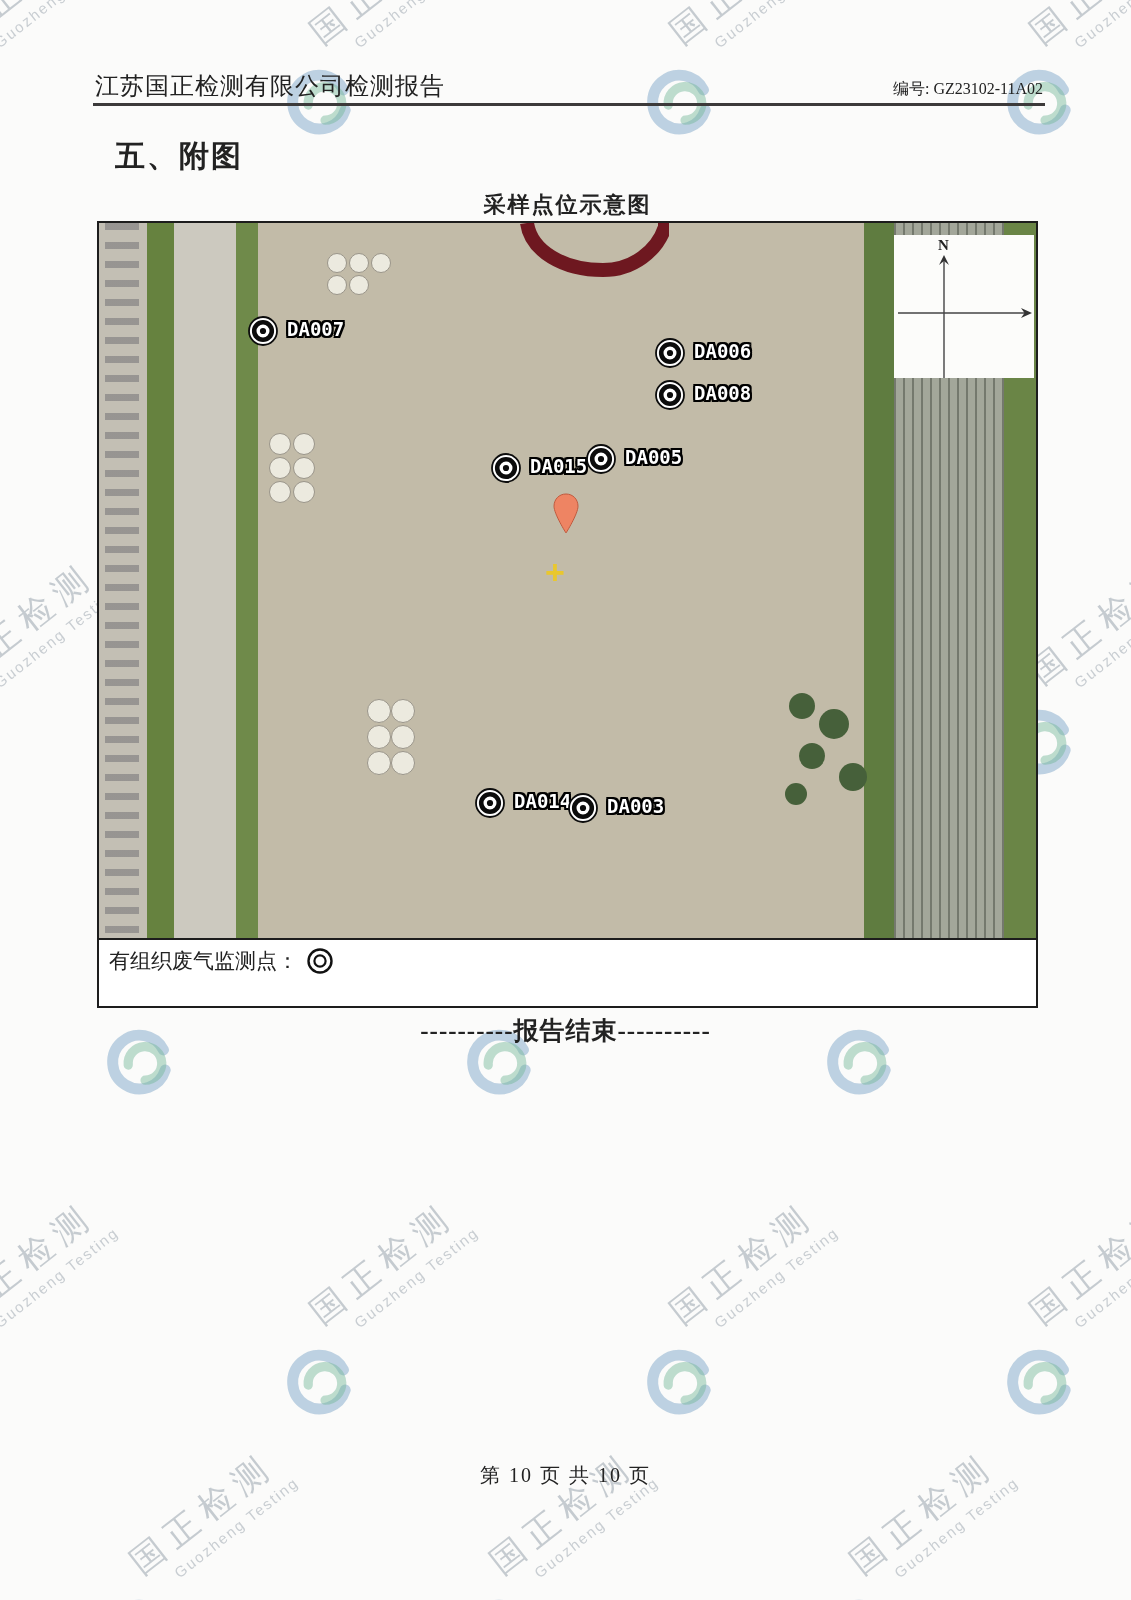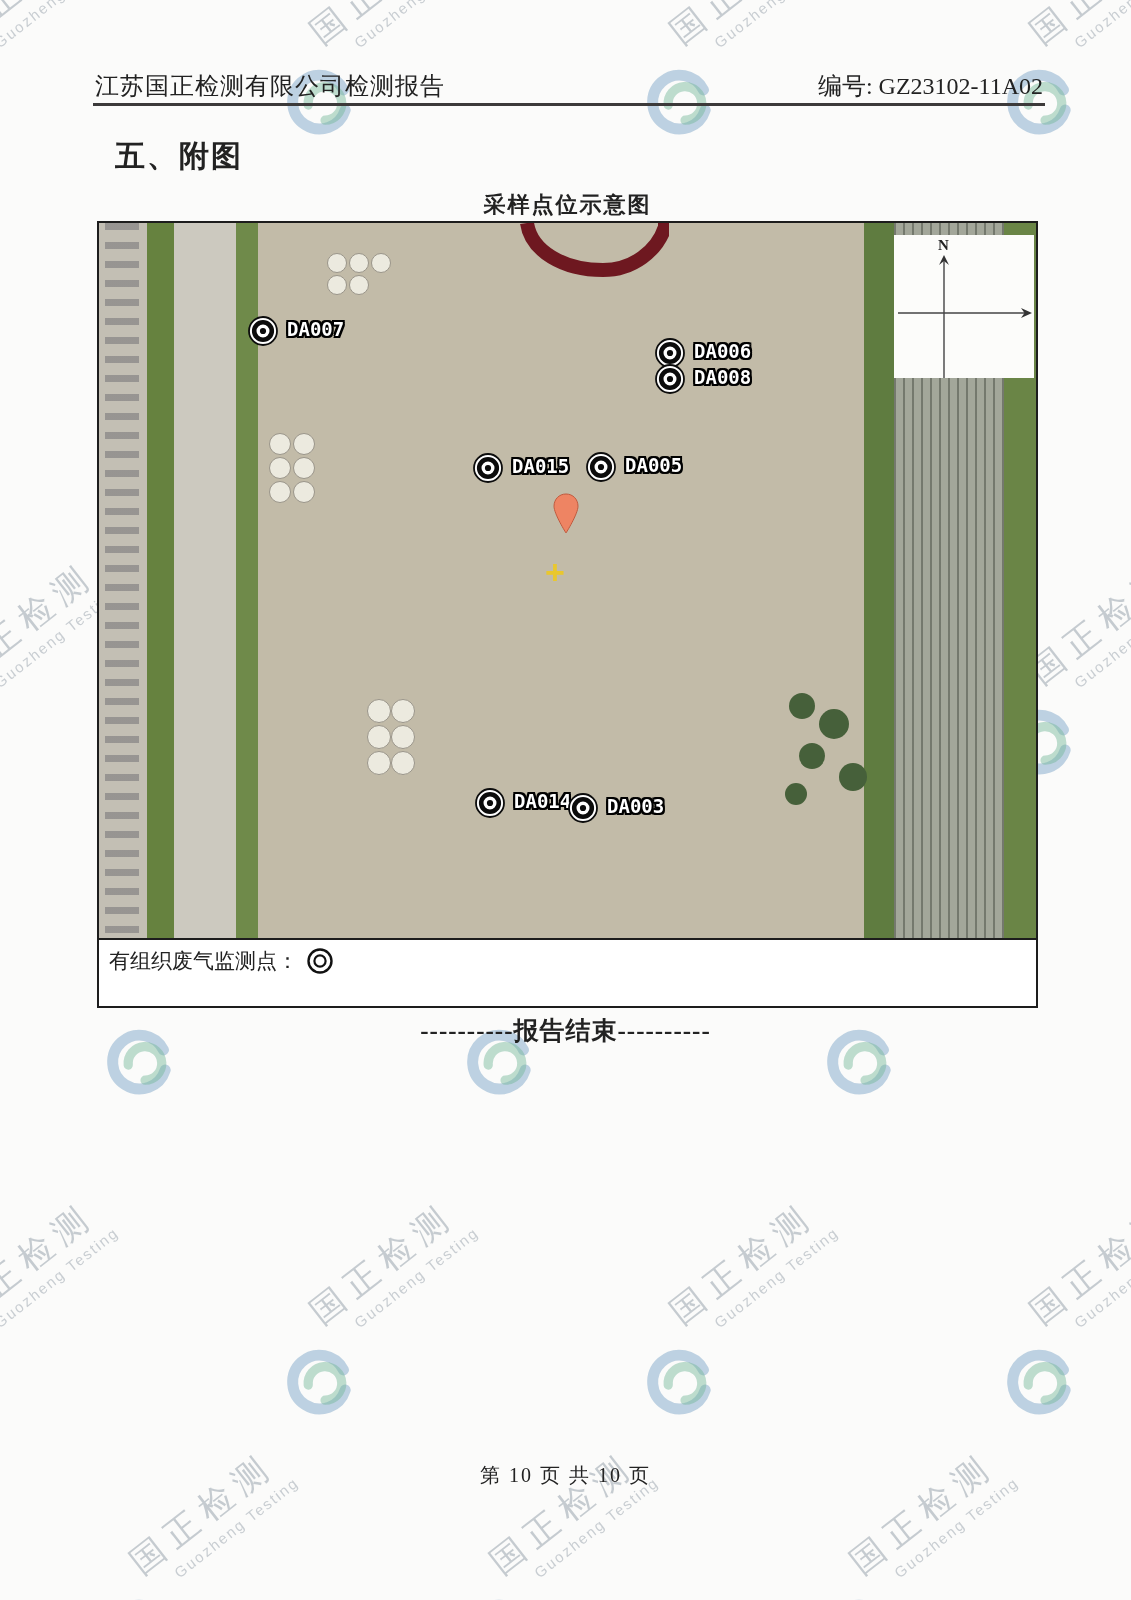--- a/index.html
+++ b/index.html
@@ -10,21 +10,21 @@
   .wm-layer{position:absolute;inset:0;z-index:1;pointer-events:none;overflow:hidden;}
   .wm-unit{position:absolute;width:260px;height:240px;}
   .wm-rot{position:absolute;left:40px;top:92px;transform:rotate(-38deg);transform-origin:left center;white-space:nowrap;}
   .wm-cn{font-size:34px;letter-spacing:9px;color:rgba(158,168,177,.58);font-family:"Liberation Sans",sans-serif;}
   .wm-en{font-size:15px;letter-spacing:2px;color:rgba(158,168,177,.55);margin-left:28px;font-family:"Liberation Sans",sans-serif;}
   .wm-logo{position:absolute;left:-2px;top:138px;}
 
   
   .hdr{position:absolute;left:95px;right:88px;top:70px;z-index:2;display:flex;justify-content:space-between;align-items:baseline;}
   .hdr-left{font-size:24px;letter-spacing:1px;}
-  .hdr-right{font-size:24px;text-align:center;}
+  .hdr-right{font-size:16px;text-align:center;}
   .hdr-rule{position:absolute;left:93px;right:86px;top:103px;height:3px;background:#3c3a3a;z-index:2;}
   .sec-title{position:absolute;left:115px;top:136px;font-size:30px;font-weight:bold;z-index:2;
              font-family:"Liberation Sans",sans-serif;letter-spacing:2px;}
   .map-title{position:absolute;left:97px;width:941px;top:190px;text-align:center;font-size:22px;
              font-weight:bold;z-index:2;font-family:"Liberation Sans",sans-serif;letter-spacing:2px;}
 
   
   .map-frame{position:absolute;left:97px;top:221px;width:941px;height:787px;border:2px solid #1d1d1d;
              background:#fff;z-index:2;box-sizing:border-box;}
   .map-photo{position:relative;width:937px;height:715px;overflow:hidden;background:#c6c1b3;}
@@ -371,33 +371,33 @@
       <circle cx="16" cy="16" r="8.8" fill="none" stroke="#0c0c0c" stroke-width="4.6"></circle>
       <circle cx="16" cy="16" r="3.1" fill="#0c0c0c"></circle>
           </svg>
     <span class="mlabel">DA007</span></div>
         <div class="marker" style="left: 555px; top: 114px;"><svg width="32" height="32" viewBox="0 0 32 32">
       <circle cx="16" cy="16" r="14" fill="#fff" stroke="#0c0c0c" stroke-width="1.8"></circle>
       <circle cx="16" cy="16" r="8.8" fill="none" stroke="#0c0c0c" stroke-width="4.6"></circle>
       <circle cx="16" cy="16" r="3.1" fill="#0c0c0c"></circle>
           </svg>
     <span class="mlabel">DA006</span></div>
-        <div class="marker" style="left: 555px; top: 140px;"><svg width="32" height="32" viewBox="0 0 32 32">
+        <div class="marker" style="left: 555px; top: 156px;"><svg width="32" height="32" viewBox="0 0 32 32">
       <circle cx="16" cy="16" r="14" fill="#fff" stroke="#0c0c0c" stroke-width="1.8"></circle>
       <circle cx="16" cy="16" r="8.8" fill="none" stroke="#0c0c0c" stroke-width="4.6"></circle>
       <circle cx="16" cy="16" r="3.1" fill="#0c0c0c"></circle>
           </svg>
     <span class="mlabel">DA008</span></div>
-        <div class="marker" style="left: 373px; top: 229px;"><svg width="32" height="32" viewBox="0 0 32 32">
+        <div class="marker" style="left: 391px; top: 229px;"><svg width="32" height="32" viewBox="0 0 32 32">
       <circle cx="16" cy="16" r="14" fill="#fff" stroke="#0c0c0c" stroke-width="1.8"></circle>
       <circle cx="16" cy="16" r="8.8" fill="none" stroke="#0c0c0c" stroke-width="4.6"></circle>
       <circle cx="16" cy="16" r="3.1" fill="#0c0c0c"></circle>
           </svg>
     <span class="mlabel">DA015</span></div>
-        <div class="marker" style="left: 486px; top: 228px;"><svg width="32" height="32" viewBox="0 0 32 32">
+        <div class="marker" style="left: 486px; top: 220px;"><svg width="32" height="32" viewBox="0 0 32 32">
       <circle cx="16" cy="16" r="14" fill="#fff" stroke="#0c0c0c" stroke-width="1.8"></circle>
       <circle cx="16" cy="16" r="8.8" fill="none" stroke="#0c0c0c" stroke-width="4.6"></circle>
       <circle cx="16" cy="16" r="3.1" fill="#0c0c0c"></circle>
           </svg>
     <span class="mlabel">DA005</span></div>
         <div class="marker" style="left: 375px; top: 564px;"><svg width="32" height="32" viewBox="0 0 32 32">
       <circle cx="16" cy="16" r="14" fill="#fff" stroke="#0c0c0c" stroke-width="1.8"></circle>
       <circle cx="16" cy="16" r="8.8" fill="none" stroke="#0c0c0c" stroke-width="4.6"></circle>
       <circle cx="16" cy="16" r="3.1" fill="#0c0c0c"></circle>
           </svg>

